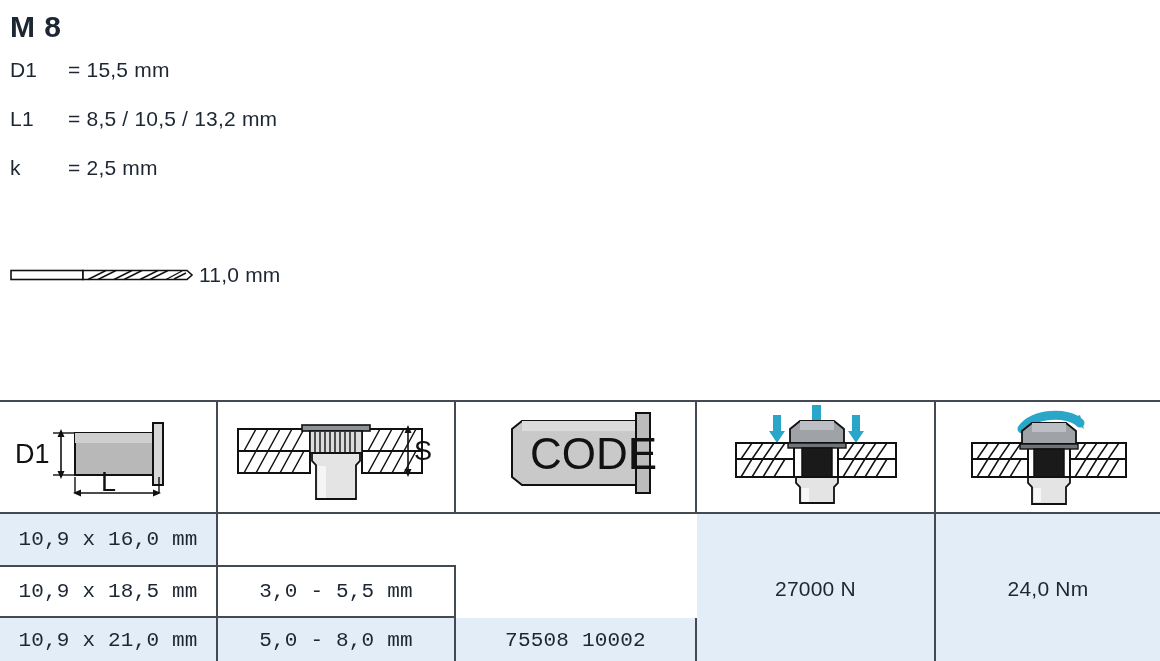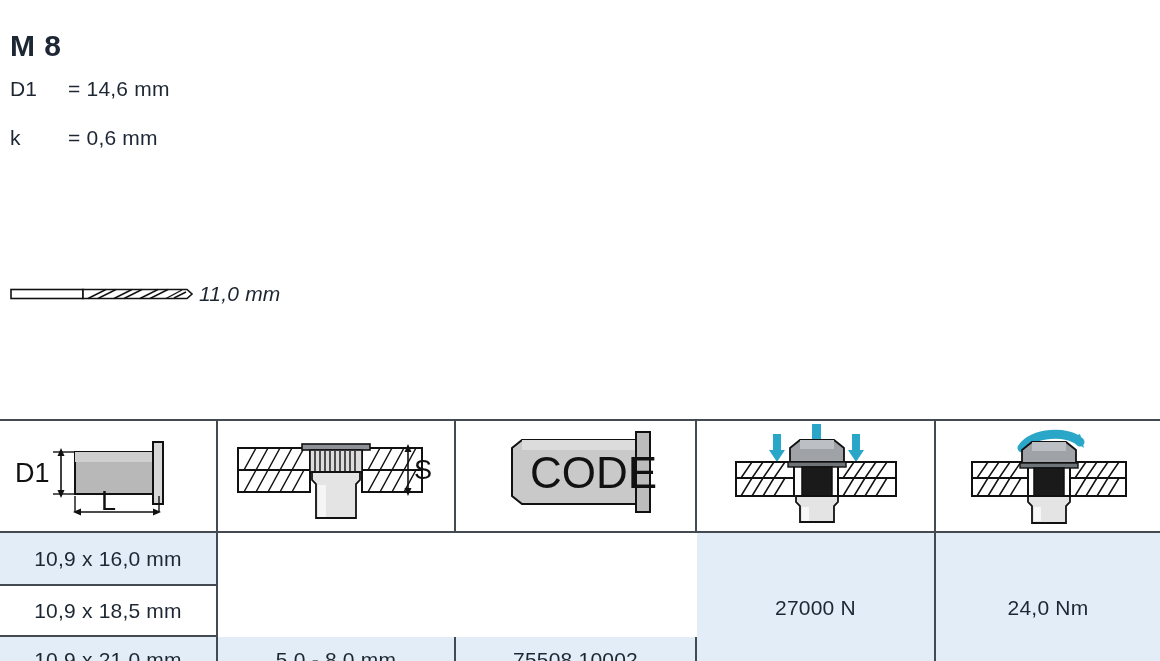--- a/index.html
+++ b/index.html
@@ -4,21 +4,21 @@
 <style>
   * { box-sizing: border-box; margin: 0; padding: 0; }
   html, body {
     width: 1160px;
     height: 661px;
     background: #ffffff;
     font-family: "Liberation Sans", sans-serif;
     color: #1b2430;
     overflow: hidden;
   }
-  .page { position: relative; width: 1160px; height: 496px; margin-top: 19px; }
+  .page { position: relative; width: 1160px; height: 496px; }
 
   
   .spec-block { position: absolute; left: 0; top: 0; width: 700px; }
   .spec-title {
     font-size: 30px;
     font-weight: bold;
     color: #1d2733;
     letter-spacing: 0.5px;
     margin: 10px 0 0 10px;
     line-height: 34px;
@@ -36,21 +36,20 @@
   .spec-val { white-space: nowrap; }
 
   
   .drill-row {
     position: absolute;
     left: 10px;
     top: 255px;
     display: flex;
     align-items: center;
     height: 40px;
-    font-style: italic;
   }
   .drill-icon { width: 185px; height: 26px; display: block; }
   .drill-label {
     font-size: 21px;
     color: #1d2733;
     margin-left: 4px;
     letter-spacing: 0.2px;
     white-space: nowrap;
   }
 
@@ -68,20 +67,21 @@
     display: flex;
     height: 112px;
     background: #ffffff;
     border-bottom: 2px solid #434a52;
   }
   .tbody-wrap { display: flex; }
   .left-rows { display: flex; flex-direction: column; }
   .trow {
     display: flex;
     align-items: center;
+    font-family: Liberation Mono, monospace;
   }
   .cell {
     position: relative;
     display: flex;
     align-items: center;
     justify-content: center;
     border-right: 2px solid #434a52;
     overflow: hidden;
   }
   .c1 { width: 218px; flex: 0 0 218px; }
@@ -119,25 +119,29 @@
 <body>
 
 <div class="page">
 
   <div class="spec-block">
     <div class="spec-title">M 8</div>
 
     <div class="spec-rows">
       <div class="spec-row">
         <span class="spec-key">D1</span>
-        <span class="spec-val">= 14,6 mm</span>
+        <span class="spec-val">= 15,5 mm</span>
+      </div>
+      <div class="spec-row">
+        <span class="spec-key">L1</span>
+        <span class="spec-val">= 8,5 / 10,5 / 13,2 mm</span>
       </div>
       <div class="spec-row">
         <span class="spec-key">k</span>
-        <span class="spec-val">= 0,6 mm</span>
+        <span class="spec-val">= 2,5 mm</span>
       </div>
     </div>
   </div>
 
   <div class="drill-row">
     <svg class="drill-icon" viewBox="0 0 185 26">
       <rect x="1" y="8.5" width="72" height="9" fill="#ffffff" stroke="#111" stroke-width="1.6"></rect>
       <path d="M73 8.5 L177 8.5 L182 13 L177 17.5 L73 17.5 Z" fill="#ffffff" stroke="#111" stroke-width="1.6"></path>
       <path d="M78 17.5 L96 8.5" stroke="#111" stroke-width="1.4" fill="none"></path>
       <path d="M88 17.5 L106 8.5" stroke="#111" stroke-width="1.4" fill="none"></path>
@@ -296,20 +300,21 @@
     </div>
 
     <div class="tbody-wrap">
 
       <div class="left-rows">
         <div class="trow r1 row-blue">
           <div class="cell c1 dcell">10,9 x 16,0 mm</div>
         </div>
         <div class="trow r2 row-white">
           <div class="cell c1 dcell">10,9 x 18,5 mm</div>
+          <div class="cell c2 dcell">3,0 - 5,5 mm</div>
         </div>
         <div class="trow r3 row-blue">
           <div class="cell c1 dcell">10,9 x 21,0 mm</div>
           <div class="cell c2 dcell">5,0 - 8,0 mm</div>
           <div class="cell c3 dcell">75508 10002</div>
         </div>
       </div>
 
       <div class="cell c4 merged">27000 N</div>
       <div class="cell c5 merged">24,0 Nm</div>

